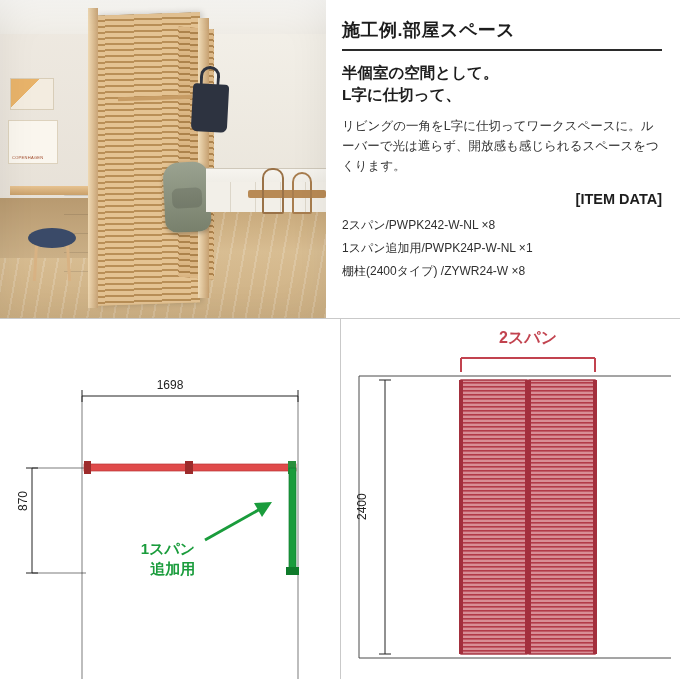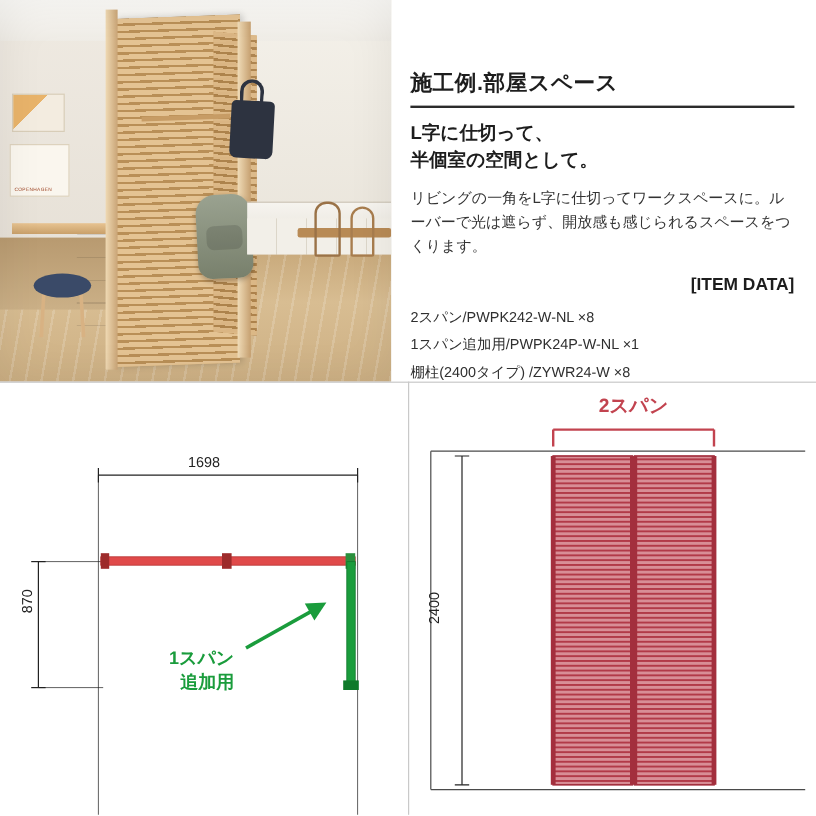--- a/index.html
+++ b/index.html
@@ -168,21 +168,20 @@
   .info {
     width: 354px;
     padding: 18px 18px 0 16px;
   }
   .info-title {
     font-size: 18px;
     font-weight: bold;
     letter-spacing: .5px;
     color: #1d1d1d;
     padding-bottom: 7px;
-    margin-top: 39px;
   }
   .title-rule {
     border-bottom: 2px solid #2b2b2b;
     margin-bottom: 11px;
   }
   .lead {
     font-size: 15.5px;
     font-weight: bold;
     line-height: 1.45;
     color: #1d1d1d;
@@ -308,22 +307,22 @@
     <div class="ph-chair2"></div>
 
     <div class="ph-vignette"></div>
   </div>
 
   <div class="info">
     <div class="info-title">施工例.部屋スペース</div>
     <div class="title-rule"></div>
 
     <div class="lead">
+      <div>半個室の空間として。</div>
       <div>L字に仕切って、</div>
-      <div>半個室の空間として。</div>
     </div>
 
     <div class="body-text">リビングの一角をL字に仕切ってワークスペースに。ルーバーで光は遮らず、開放感も感じられるスペースをつくります。</div>
 
     <div class="itemdata-head">[ITEM DATA]</div>
     <div class="item-line">2スパン/PWPK242-W-NL ×8</div>
     <div class="item-line">1スパン追加用/PWPK24P-W-NL ×1</div>
     <div class="item-line">棚柱(2400タイプ) /ZYWR24-W ×8</div>
   </div>
 </div>

